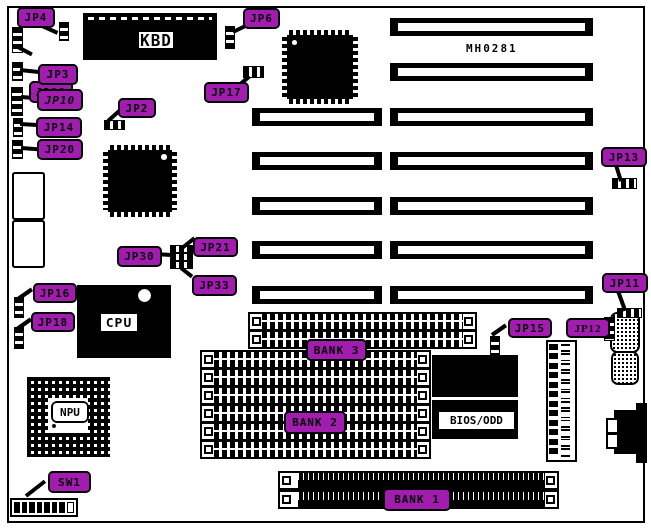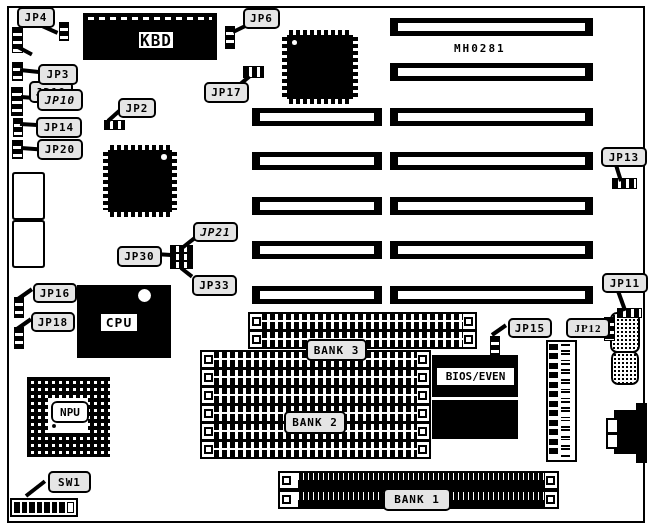--- a/index.html
+++ b/index.html
@@ -4,21 +4,21 @@
 <style>
   html,body{margin:0;padding:0;background:#fff;}
   #stage{position:relative;width:651px;height:529px;background:#fff;overflow:hidden;
          font-family:"DejaVu Sans Mono","Liberation Mono",monospace;color:#000;}
   .abs{position:absolute;}
   .board{border:2px solid #000;}
   
   .slot{position:absolute;background:#000;}
   .slot .in{position:absolute;left:8px;right:8px;top:5px;bottom:5px;background:#fff;}
   
-  .callout{position:absolute;background:#e5e5e5;border:2px solid #000;border-radius:5px;
+  .callout{position:absolute;background:#a21caf;border:2px solid #000;border-radius:5px;
            display:flex;align-items:center;justify-content:center;
            font-weight:bold;font-size:11px;letter-spacing:1px;z-index:30;white-space:nowrap;}
   .tail{position:absolute;background:#000;height:4px;z-index:29;transform-origin:left center;}
   
   .jv{position:absolute;border:1px solid #000;background:repeating-linear-gradient(180deg,#000 0 5px,#fff 5px 8px);}
   .jh{position:absolute;border:1px solid #000;background:repeating-linear-gradient(90deg,#000 0 5px,#fff 5px 8px);}
   
   .chip{position:absolute;background:#000;}
   .chiplabel{position:absolute;background:#fff;border:1px solid #000;display:flex;align-items:center;justify-content:center;
              font-weight:bold;letter-spacing:1px;z-index:5;}
@@ -90,21 +90,21 @@
   <div class="slot" style="left:252px;top:197px;width:130px;height:18px;">
       <div class="in"></div>
     </div>
   <div class="slot" style="left:252px;top:241px;width:130px;height:18px;">
       <div class="in"></div>
     </div>
   <div class="slot" style="left:252px;top:286px;width:130px;height:18px;">
       <div class="in"></div>
     </div>
 
-  <div class="partnum" style="left:454px;top:42px;">MH0281</div>
+  <div class="partnum" style="left:466px;top:42px;">MH0281</div>
 
   <div class="chip" style="left:83px;top:13px;width:134px;height:47px;"></div>
   <div class="abs" style="left:88px;top:17px;width:124px;height:3px;background:repeating-linear-gradient(90deg,#fff 0 6px,#000 6px 11px);z-index:5;"></div>
   <div class="chiplabel" style="left:138px;top:31px;width:34px;height:16px;font-size:16px;">KBD</div>
 
   <div class="pins-h" style="left:289px;top:30px;width:62px;"></div>
   <div class="pins-h" style="left:289px;top:99px;width:62px;"></div>
   <div class="pins-v" style="left:282px;top:37px;height:60px;"></div>
   <div class="pins-v" style="left:353px;top:37px;height:60px;"></div>
   <div class="chip" style="left:287px;top:35px;width:66px;height:64px;"></div>
@@ -124,22 +124,22 @@
   <div class="npu-grid" style="left:27px;top:377px;width:83px;height:80px;"></div>
   <div class="abs" style="left:48px;top:398px;width:40px;height:35px;background:#fff;"></div>
   <div class="abs" style="left:51px;top:401px;width:34px;height:18px;background:#fff;border:2px solid #000;border-radius:6px;
               display:flex;align-items:center;justify-content:center;font-weight:bold;font-size:11px;z-index:6;">NPU</div>
   <div class="abs" style="left:52px;top:424px;width:4px;height:4px;background:#000;border-radius:50%;z-index:6;"></div>
 
   <div class="crystal" style="left:12px;top:172px;width:29px;height:44px;"></div>
   <div class="crystal" style="left:12px;top:220px;width:29px;height:44px;"></div>
 
   <div class="chip" style="left:432px;top:355px;width:86px;height:42px;"></div>
-  <div class="chiplabel" style="left:436px;top:367px;width:77px;height:17px;font-size:11px;letter-spacing:0;">BIOS/EVEN</div>
   <div class="chip" style="left:432px;top:400px;width:86px;height:39px;"></div>
+  <div class="chiplabel" style="left:438px;top:411px;width:75px;height:17px;font-size:11px;letter-spacing:0;">BIOS/ODD</div>
 
   <div class="simm" style="left:248px;top:312px;width:225px;height:15px;">
     <div class="latch"></div>
       <div class="simmtex"></div>
       <div class="latch r"></div>
   </div>
   <div class="simm" style="left:248px;top:330px;width:225px;height:15px;">
     <div class="latch"></div>
       <div class="simmtex"></div>
       <div class="latch r"></div>
@@ -254,21 +254,21 @@
   <div class="callout" style="left:17px;top:7px;width:34px;height:17px;">JP4</div>
   <div class="callout" style="left:29px;top:48px;width:40px;height:18px;margin-top:33px;">JP19</div>
   <div class="callout" style="left:38px;top:64px;width:36px;height:17px;text-align:center;">JP3</div>
   <div class="callout" style="left:37px;top:89px;width:42px;height:18px;font-style:italic;">JP10</div>
   <div class="callout" style="left:36px;top:117px;width:42px;height:17px;">JP14</div>
   <div class="callout" style="left:37px;top:139px;width:42px;height:17px;">JP20</div>
   <div class="callout" style="left:243px;top:8px;width:33px;height:17px;">JP6</div>
   <div class="callout" style="left:204px;top:82px;width:41px;height:17px;">JP17</div>
   <div class="callout" style="left:118px;top:98px;width:34px;height:16px;">JP2</div>
   <div class="callout" style="left:601px;top:147px;width:42px;height:16px;">JP13</div>
-  <div class="callout" style="left:193px;top:222px;width:41px;height:16px;font-style:italic;">JP21</div>
+  <div class="callout" style="left:193px;top:237px;width:41px;height:16px;">JP21</div>
   <div class="callout" style="left:117px;top:246px;width:41px;height:17px;">JP30</div>
   <div class="callout" style="left:192px;top:275px;width:41px;height:17px;">JP33</div>
   <div class="callout" style="left:33px;top:283px;width:40px;height:16px;">JP16</div>
   <div class="callout" style="left:31px;top:312px;width:40px;height:16px;">JP18</div>
   <div class="callout" style="left:602px;top:273px;width:42px;height:16px;">JP11</div>
   <div class="callout" style="left:508px;top:318px;width:40px;height:16px;">JP15</div>
   <div class="callout" style="left:566px;top:318px;width:40px;height:16px;font-family:Liberation Serif, serif;">JP12</div>
   <div class="callout" style="left:48px;top:471px;width:39px;height:18px;">SW1</div>
 
 </div>

